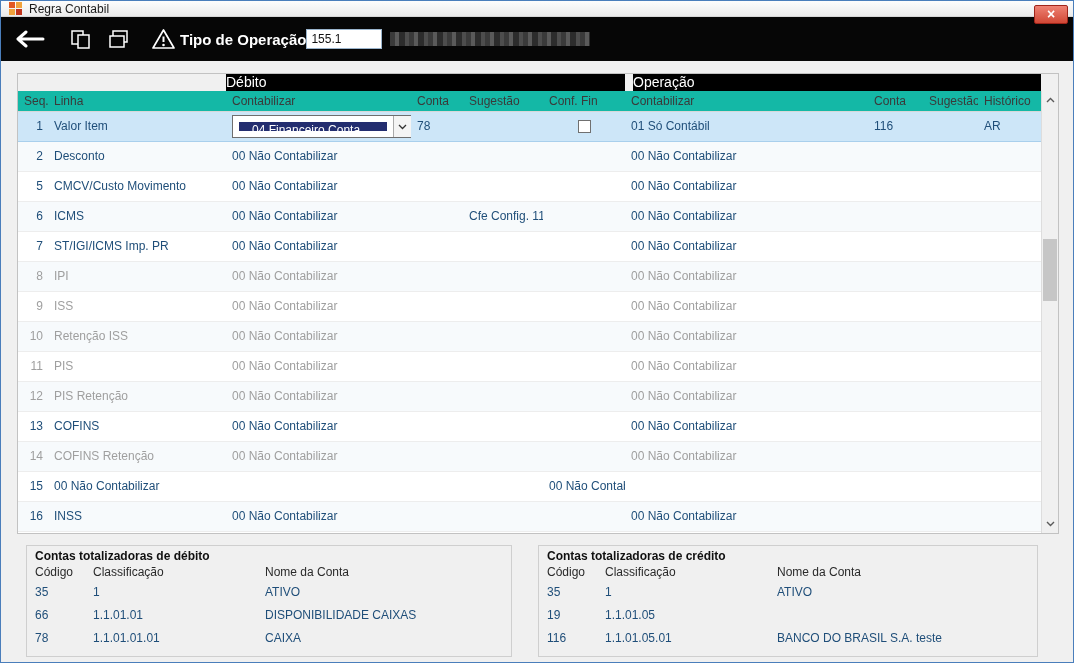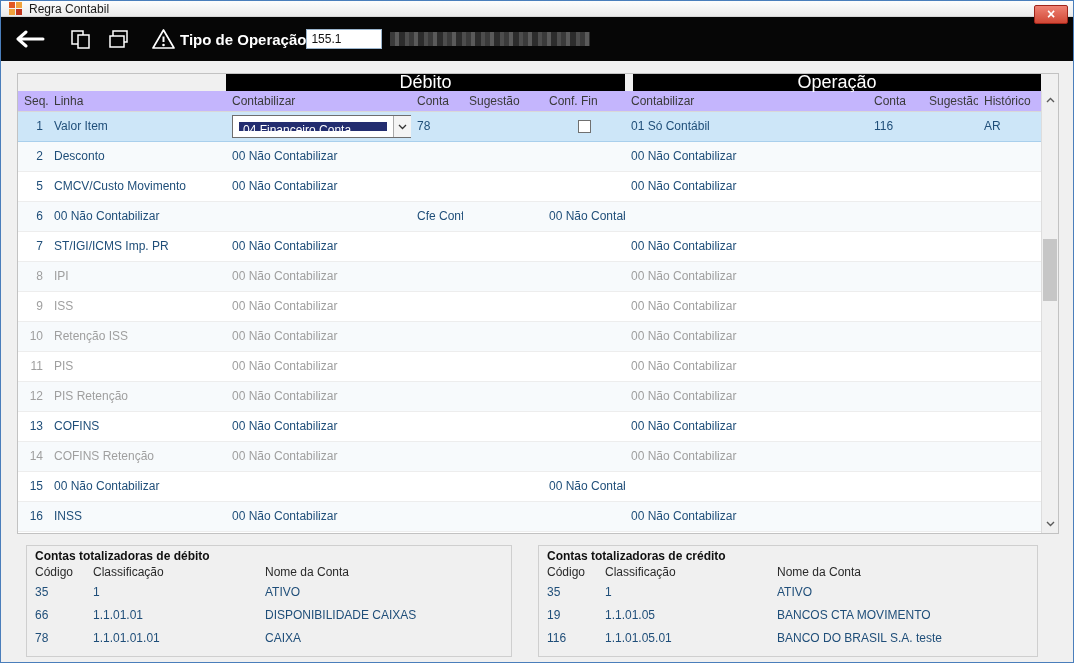--- a/index.html
+++ b/index.html
@@ -21,36 +21,36 @@
   .tb-cascade{margin-left:8px}
   .tb-warning{margin-left:12px}
   .op-label{color:#fff;font-size:15px;font-weight:600;white-space:nowrap}
   .op-input{width:76px;height:20px;border:1px solid #9ab4cc;background:#fff;font-family:inherit;font-size:12px;padding:0 4px;color:#111}
   .redacted{margin-left:8px;width:200px;height:14px;filter:blur(.6px);
     background:repeating-linear-gradient(90deg,#3a3a3a 0 5px,#5a5a5a 5px 9px,#2c2c2c 9px 15px,#4d4d4d 15px 19px);}
 
   
   .table{position:relative;margin:12px 16px 0 16px;width:1042px;height:461px;border:1px solid #c2c2c2;background:#fff;flex:0 0 auto}
   .group-row{display:grid;grid-template-columns:208px 399px 8px 408px 17px;height:17px;background:#f0f0f0}
-  .group-bar{background:#000;color:#fff;text-align:center;font-size:18px;line-height:17px}
+  .group-bar{background:#000;color:#fff;text-align:left;font-size:14px;line-height:17px}
   .grid-cols{display:grid;grid-template-columns:30px 178px 185px 52px 80px 82px 243px 55px 55px 63px}
-  .header-row{height:21px;background:#c4b5fd;border-bottom:1px solid #d8d8d8;color:#3a3a3a;width:1023px}
+  .header-row{height:21px;background:#14b8a6;border-bottom:1px solid #d8d8d8;color:#3a3a3a;width:1023px}
   .hcell{line-height:20px;padding-left:6px;white-space:nowrap;overflow:hidden}
   .hcell.c-seq{padding-left:6px}
   .tbody{width:1023px;background:#fff}
   .trow{height:30px;border-bottom:1px solid #ededed;color:var(--navy);cursor:default}
   .trow:nth-child(even){background:#f7fafc}
   .trow.disabled{color:var(--disabled)}
   .trow.selected{background:var(--selected-row-bg);border-bottom:1px solid #a9cfec}
   .cell{line-height:29px;padding-left:6px;white-space:nowrap;overflow:hidden}
   .cell.c-seq{text-align:right;padding-right:5px;padding-left:0}
   .cell.c-conf{display:flex;align-items:center;justify-content:center;padding-left:0}
   .checkbox{width:13px;height:13px;background:#fff;border:1px solid #707070;display:inline-block}
   .combo{margin-top:3px;height:23px;width:180px;background:#fff;border:1px solid #6e6e6e;display:flex;align-items:stretch}
-  .combo-sel{flex:1;margin:6px;background:var(--combo-selection-bg);color:#fff;font-size:12px;line-height:17px;padding:0 4px;white-space:nowrap;overflow:hidden}
+  .combo-sel{flex:1;margin:6px;background:var(--combo-selection-bg);color:#fff;font-size:12px;line-height:17px;padding:0 13px;white-space:nowrap;overflow:hidden}
   .combo-arrow{width:18px;border-left:1px solid #aaa;background:#f4f4f4;display:flex;align-items:center;justify-content:center}
 
   
   .scrollbar{position:absolute;top:17px;right:0;bottom:0;width:17px;background:#f0f0f0;border-left:1px solid #ddd;display:flex;flex-direction:column}
   .sb-btn{height:18px;display:flex;align-items:center;justify-content:center;background:#f0f0f0}
   .sb-track{flex:1;position:relative}
   .sb-thumb{position:absolute;top:130px;left:1px;right:1px;height:62px;background:#c6c6c6}
 
   
   .totals{display:flex;margin:11px 25px 0 25px;gap:26px;flex:0 0 auto}
@@ -181,20 +181,21 @@
           <div class="cell c-dconta"></div>
           <div class="cell c-dsug"></div>
           <div class="cell c-conf"></div>
           <div class="cell c-ccont">00 Não Contabilizar</div>
           <div class="cell c-cconta"></div>
           <div class="cell c-csug"></div>
           <div class="cell c-hist"></div>
         </div>
         <div class="trow grid-cols">
           <div class="cell c-seq">6</div>
+          <div class="cell c-linha">ICMS</div>
           <div class="cell c-dcont">00 Não Contabilizar</div>
           <div class="cell c-dconta"></div>
           <div class="cell c-dsug">Cfe Config. 1150</div>
           <div class="cell c-conf"></div>
           <div class="cell c-ccont">00 Não Contabilizar</div>
           <div class="cell c-cconta"></div>
           <div class="cell c-csug"></div>
           <div class="cell c-hist"></div>
         </div>
         <div class="trow grid-cols">
@@ -373,21 +374,20 @@
         </div>
       <div class="t-body">
           <div class="t-row">
             <div class="tcell">35</div>
             <div class="tcell">1</div>
             <div class="tcell">ATIVO</div>
           </div>
           <div class="t-row">
             <div class="tcell">19</div>
             <div class="tcell">1.1.01.05</div>
-            <div class="tcell">BANCOS CTA MOVIMENTO</div>
           </div>
           <div class="t-row">
             <div class="tcell">116</div>
             <div class="tcell">1.1.01.05.01</div>
             <div class="tcell">BANCO DO BRASIL S.A. teste</div>
           </div>
         </div>
     </div>
   </div>
 

